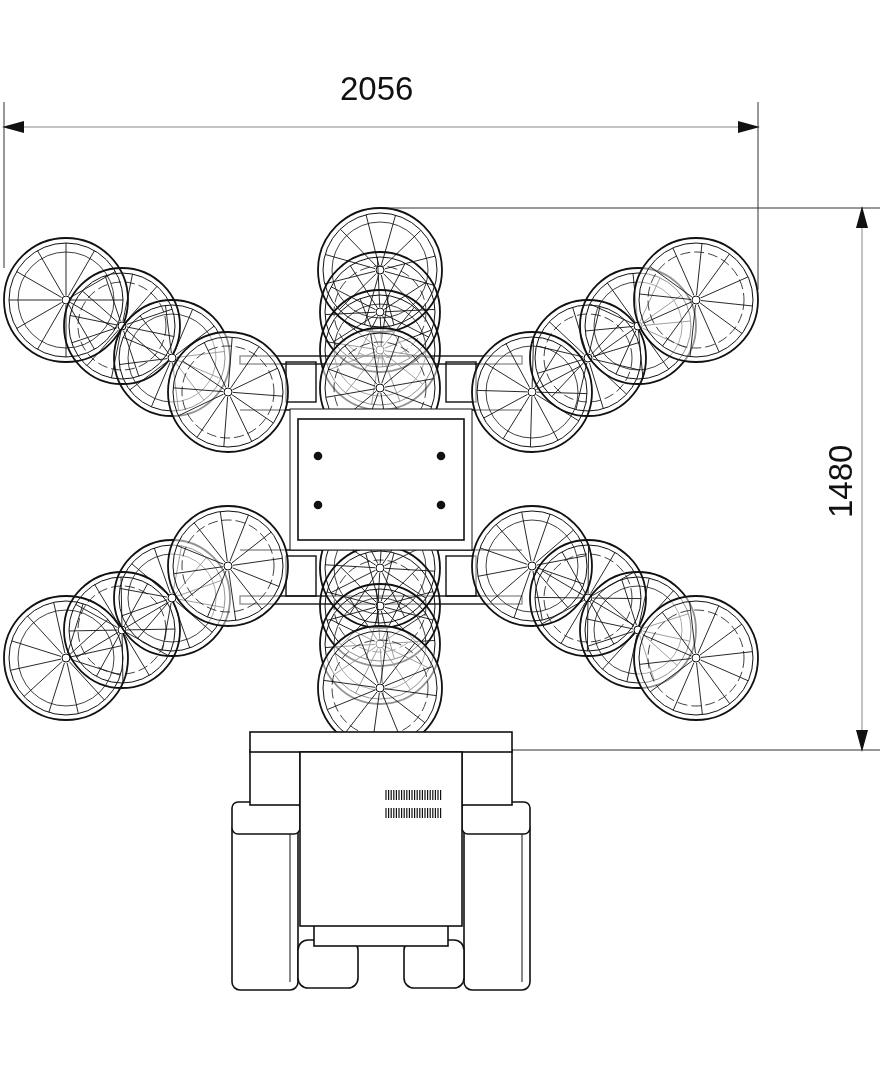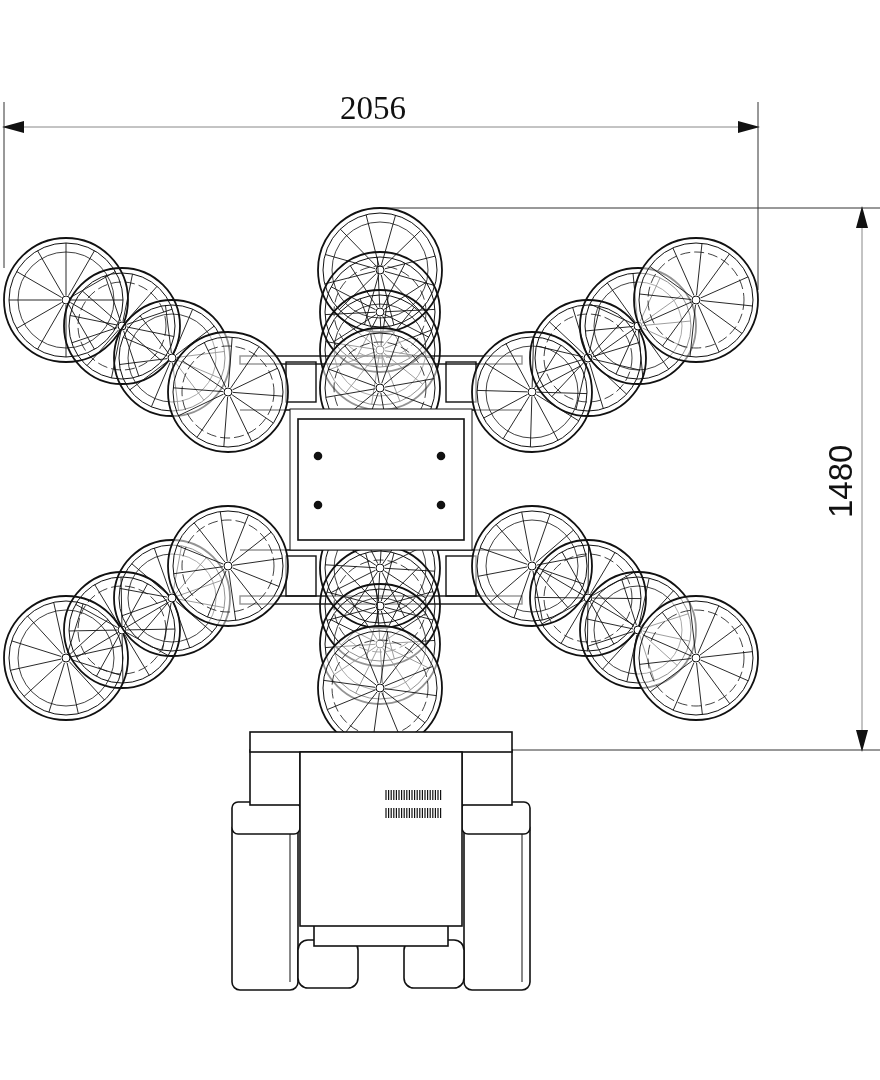--- a/index.html
+++ b/index.html
@@ -1,19 +1,19 @@
 <!DOCTYPE html>
 <html><head>
 <meta charset="utf-8">
 <style>
   html, body { margin:0; padding:0; background:#ffffff; }
   body { width:880px; height:1080px; overflow:hidden; position:relative; font-family:"Liberation Sans", sans-serif; }
   #drawing { position:absolute; left:0; top:0; width:880px; height:1080px; }
   .dim-label { position:absolute; color:#111; font-family:"Liberation Sans", sans-serif; font-size:33px; line-height:1; }
-  #dim-width-label { left:340px; top:92px;font-family:Liberation Serif, serif; }
+  #dim-width-label { left:340px; top:72px; }
   #dim-height-label { left:824px; top:478px; transform:rotate(-90deg); transform-origin:left top; top:518px; }
 </style>
 </head>
 <body>
 
 <svg id="drawing" viewBox="0 0 880 1080" xmlns="http://www.w3.org/2000/svg">
   <g id="dim-lines" stroke="#333" stroke-width="1" fill="none">
 
     <line x1="4" y1="102" x2="4" y2="268"></line>
     <line x1="758" y1="102" x2="758" y2="290"></line>

